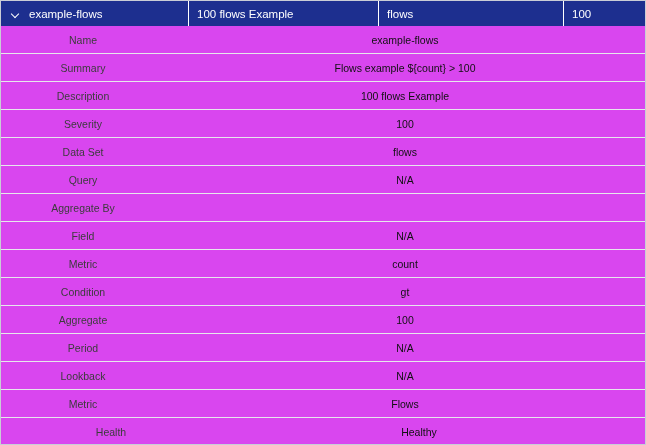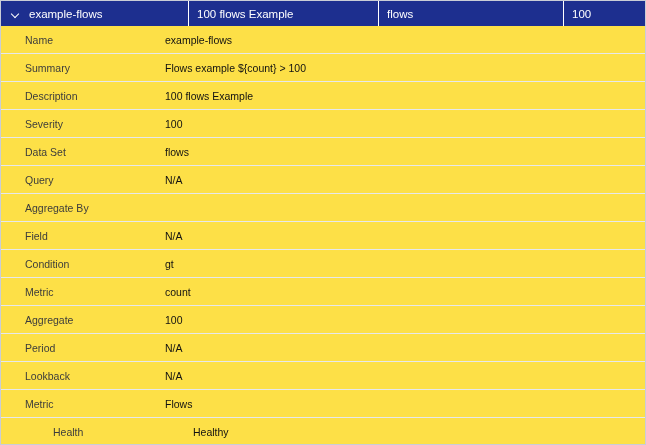--- a/index.html
+++ b/index.html
@@ -13,21 +13,21 @@
     font-family: "Liberation Sans", sans-serif;
     font-size: 11px;
     color: #1b1b1b;
     overflow: hidden;
   }
   .panel {
     width: 646px;
     height: 445px;
     box-sizing: border-box;
     border: 1px solid #c9cdd6;
-    background: #fde047;
+    background: #d946ef;
     display: flex;
     flex-direction: column;
   }
   
   .header {
     height: 25px;
     min-height: 25px;
     background: #1d2f8f;
     color: #ffffff;
     display: flex;
@@ -74,20 +74,21 @@
     border-right: 1px solid #ffffff;
   }
   .hdr-severity {
     flex: 1;
     padding-left: 8px;
   }
   
   .rows {
     flex: 1;
     overflow: hidden;
+    text-align: center;
   }
   .row {
     display: flex;
     align-items: center;
     height: 28px;
     box-sizing: border-box;
     border-bottom: 1px solid #e6e8ec;
     padding-left: 0;
   }
   .row:last-child {
@@ -158,28 +159,28 @@
     </div>
     <div class="row">
       <div class="label">Aggregate By</div>
       <div class="value"></div>
     </div>
     <div class="row">
       <div class="label">Field</div>
       <div class="value">N/A</div>
     </div>
     <div class="row">
+      <div class="label">Metric</div>
+      <div class="value">count</div>
+    </div>
+    <div class="row">
       <div class="label">Condition</div>
       <div class="value">gt</div>
     </div>
     <div class="row">
-      <div class="label">Metric</div>
-      <div class="value">count</div>
-    </div>
-    <div class="row">
       <div class="label">Aggregate</div>
       <div class="value">100</div>
     </div>
     <div class="row">
       <div class="label">Period</div>
       <div class="value">N/A</div>
     </div>
     <div class="row">
       <div class="label">Lookback</div>
       <div class="value">N/A</div>

